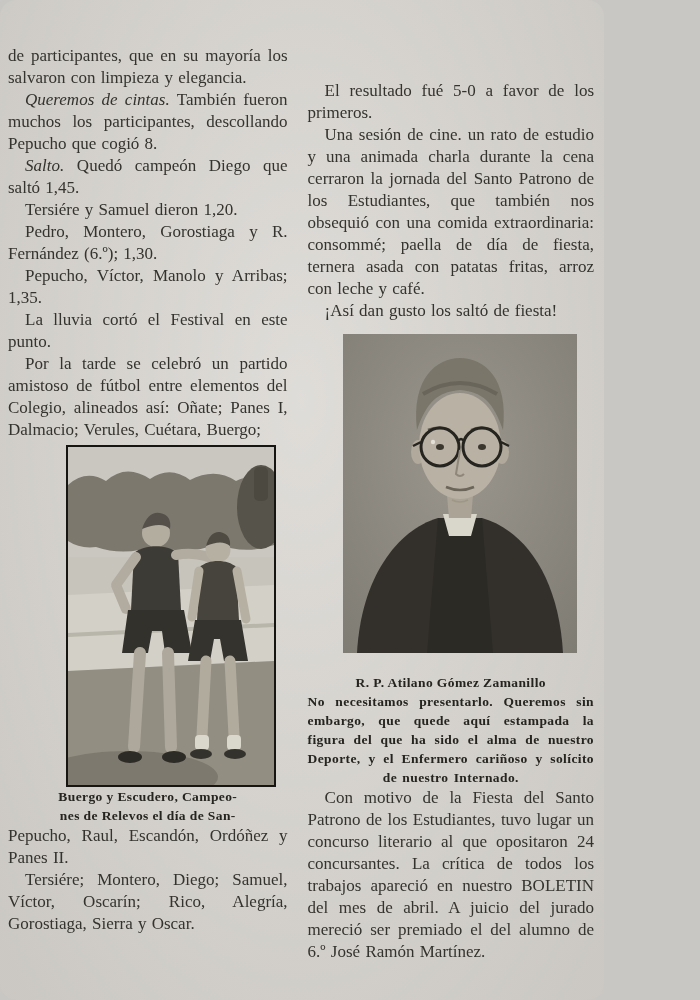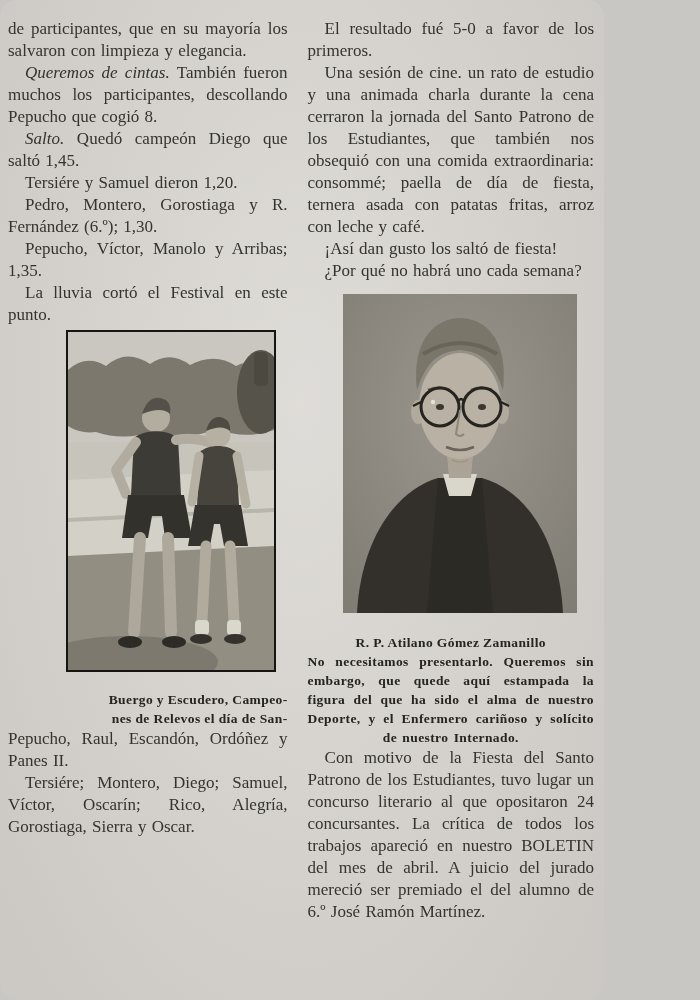--- a/index.html
+++ b/index.html
@@ -8,30 +8,30 @@
     background:#c9c7c3;
     font-family:"Liberation Serif", serif;
   }
   .page{
     position:relative;
     width:604px;height:1000px;
     background:
       radial-gradient(ellipse at 50% 40%, rgba(255,255,255,.18), rgba(0,0,0,.06) 95%),
       #d8d5d0;
     box-sizing:border-box;
-    padding:18px 10px 0 8px;
+    padding:45px 10px 0 8px;
     display:flex;
     gap:20px;
     overflow:hidden;
     color:#35332e;
     border-radius:16px;
   }
   .col{box-sizing:border-box;}
   .col-left{width:327px;}
-  .col-right{width:335px;}
+  .col-right{width:335px;margin-top:35px;}
   p.body-p{
     margin:0;
     font-size:17px;
     line-height:22px;
     text-align:justify;
     color:#35332e;
     word-spacing:1px;
   }
   p.indent{text-indent:17px;}
   .lead-italic{font-style:italic;}
@@ -50,22 +50,21 @@
   }
   .caption{
     font-family:Liberation Serif, serif;
     font-weight:bold;
     color:#26241f;
     font-size:13.5px;
     line-height:19px;
     letter-spacing:.4px;
   }
   .caption-left{
-    margin-top:18px;
-    text-align:right;
+    text-align:center;
   }
   .caption-left span{display:block;}
   .caption-right{margin-top:20px;}
   .cap-title{text-align:center;}
   .cap-body{
     text-align:justify;
     text-align-last:center;
     word-spacing:1.5px;
   }
   .section-heading{
@@ -88,20 +87,21 @@
 <div class="page">
 
   <div class="col col-left">
     <p class="body-p">de participantes, que en su mayoría los salvaron con limpieza y elegancia.</p>
     <p class="body-p indent"><span class="lead-italic">Queremos de cintas.</span><span> También fueron muchos los participantes, descollando Pepucho que cogió 8.</span></p>
     <p class="body-p indent"><span class="lead-italic">Salto.</span><span> Quedó campeón Diego que saltó 1,45.</span></p>
     <p class="body-p indent">Tersiére y Samuel dieron 1,20.</p>
     <p class="body-p indent">Pedro, Montero, Gorostiaga y R. Fernández (6.º); 1,30.</p>
     <p class="body-p indent">Pepucho, Víctor, Manolo y Arribas; 1,35.</p>
     <p class="body-p indent">La lluvia cortó el Festival en este punto.</p>
+    <p class="body-p indent">Por la tarde se celebró un partido amistoso de fútbol entre elementos del Colegio, alineados así: Oñate; Panes I, Dalmacio; Verules, Cuétara, Buergo;</p>
 
     <figure class="photo-left">
       <svg width="206" height="338" viewBox="0 0 206 338" xmlns="http://www.w3.org/2000/svg">
         <rect width="206" height="338" fill="#c7c4bc"></rect>
 
         <rect x="0" y="0" width="206" height="110" fill="#cac7c0"></rect>
 
         <path d="M0 38 Q18 22 38 34 Q58 16 82 32 Q102 18 122 33 Q147 20 168 34 Q188 24 206 36 L206 98 Q178 108 148 97 Q118 110 88 98 Q58 110 28 100 Q12 102 0 94 Z" fill="#6e6a5f" opacity="0.85"></path>
         <ellipse cx="193" cy="60" rx="24" ry="42" fill="#56534a"></ellipse>
         <rect x="186" y="20" width="14" height="34" fill="#4c4941" rx="5"></rect>
@@ -145,21 +145,20 @@
     </div>
 
     <p class="body-p after-photo">Pepucho, Raul, Escandón, Ordóñez y Panes II.</p>
     <p class="body-p indent">Tersiére; Montero, Diego; Samuel, Víctor, Oscarín; Rico, Alegría, Gorostiaga, Sierra y Oscar.</p>
   </div>
 
   <div class="col col-right">
     <p class="body-p indent">El resultado fué 5-0 a favor de los primeros.</p>
     <p class="body-p indent">Una sesión de cine. un rato de estudio y una animada charla durante la cena cerraron la jornada del Santo Patrono de los Estudiantes, que también nos obsequió con una comida extraordinaria: consommé; paella de día de fiesta, ternera asada con patatas fritas, arroz con leche y café.</p>
     <p class="body-p indent">¡Así dan gusto los saltó de fiesta!</p>
-    <p class="body-p indent">¿Por qué no habrá uno cada semana?</p>
 
     <figure class="photo-right">
       <svg width="234" height="319" viewBox="0 0 234 319" xmlns="http://www.w3.org/2000/svg">
         <defs>
           <radialGradient id="pbg" cx="50%" cy="38%" r="85%">
             <stop offset="0%" stop-color="#9a968d"></stop>
             <stop offset="100%" stop-color="#7d7a72"></stop>
           </radialGradient>
         </defs>
         <rect width="234" height="319" fill="url(#pbg)"></rect>

